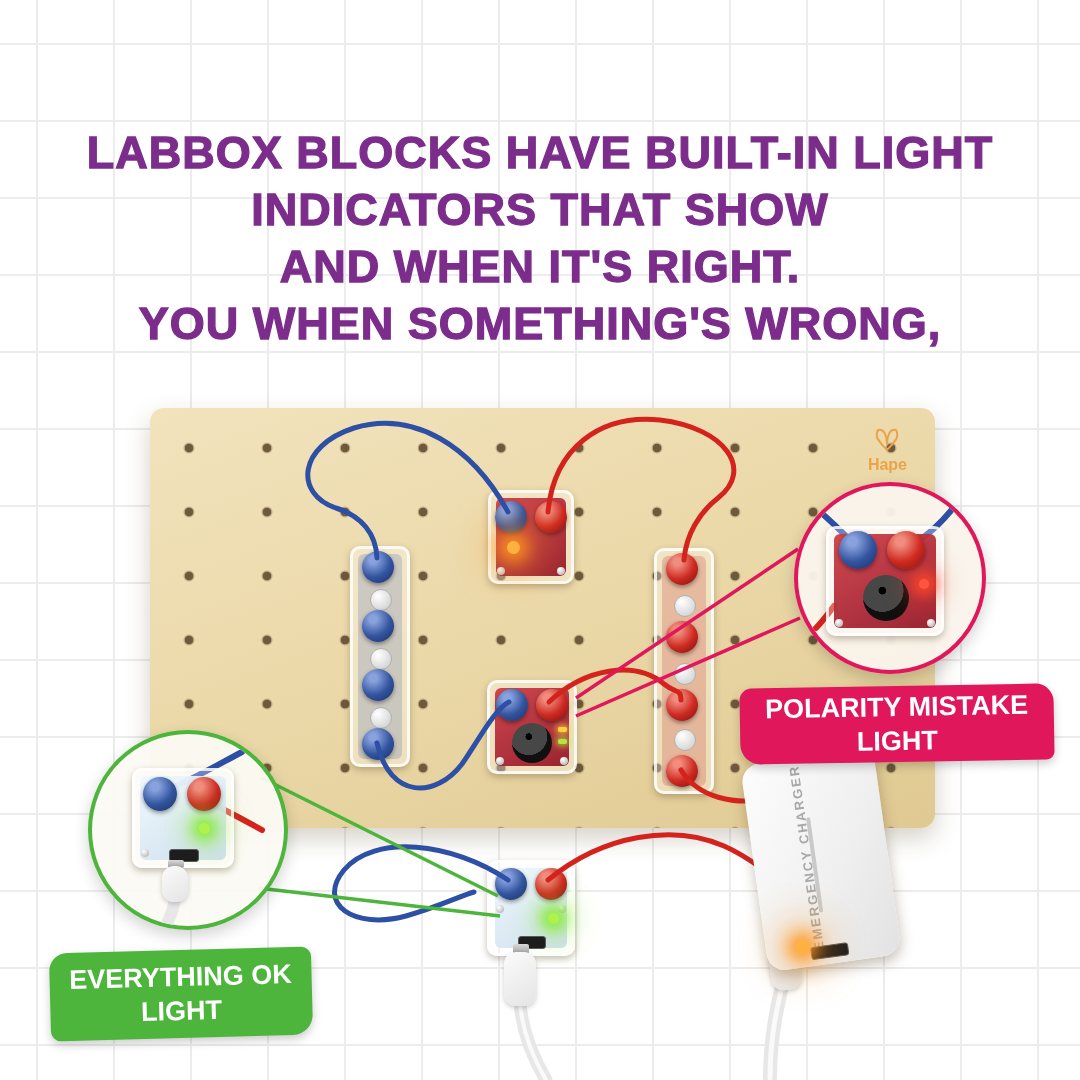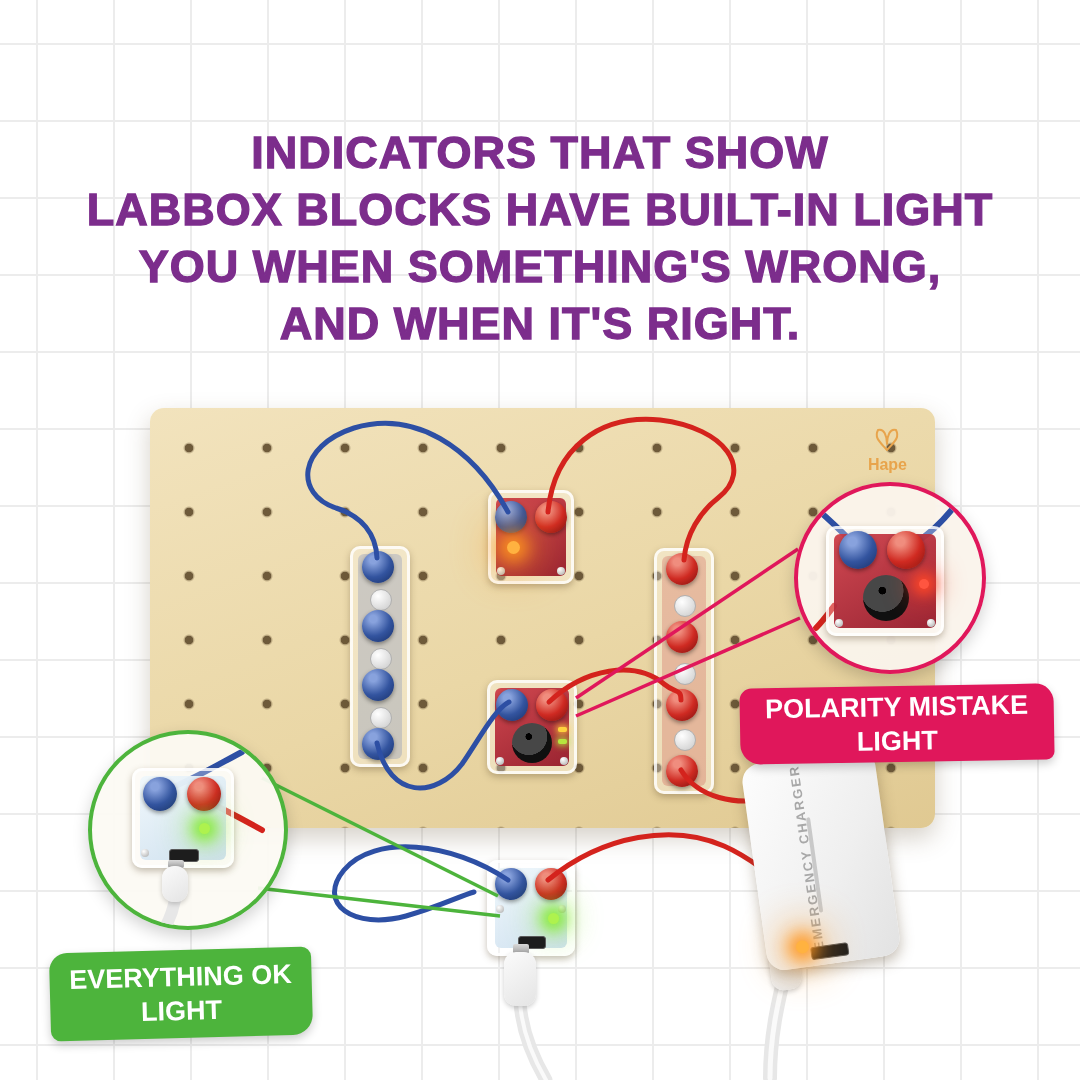--- a/index.html
+++ b/index.html
@@ -80,24 +80,24 @@
     border-radius:12px 18px 8px 20px;transform:rotate(-1deg);}
   .tag.green{left:50px;top:950px;width:262px;height:88px;background:#4db43c;
     border-radius:18px 10px 20px 10px;transform:rotate(-1.5deg);}
 </style>
 </head>
 <body>
 
 <div class="canvas">
 
   <div class="headline">
+    <div>LABBOX BLOCKS HAVE BUILT-IN LIGHT</div>
     <div>INDICATORS THAT SHOW</div>
-    <div>LABBOX BLOCKS HAVE BUILT-IN LIGHT</div>
+    <div>AND WHEN IT'S RIGHT.</div>
     <div>YOU WHEN SOMETHING'S WRONG,</div>
-    <div>AND WHEN IT'S RIGHT.</div>
   </div>
 
   <div class="board">
     <div class="holes"></div>
 
     <div class="hape">
       <svg width="34" height="26" viewBox="0 0 34 26">
         <path d="M17 24 C 10 16, 4 12, 8 4 C 14 2, 17 10, 17 18 M17 24 C 24 16, 30 12, 26 4 C 20 2, 17 10, 17 18" stroke="#e8a44c" fill="none" stroke-width="2" stroke-linecap="round"></path>
       </svg>
       <div>Hape</div>

